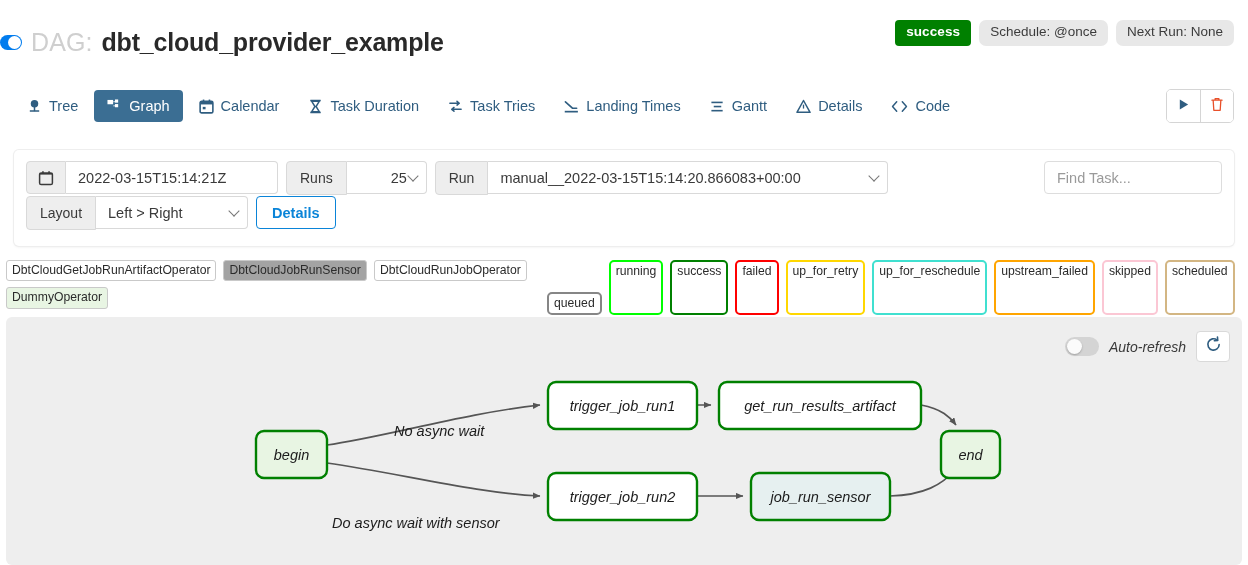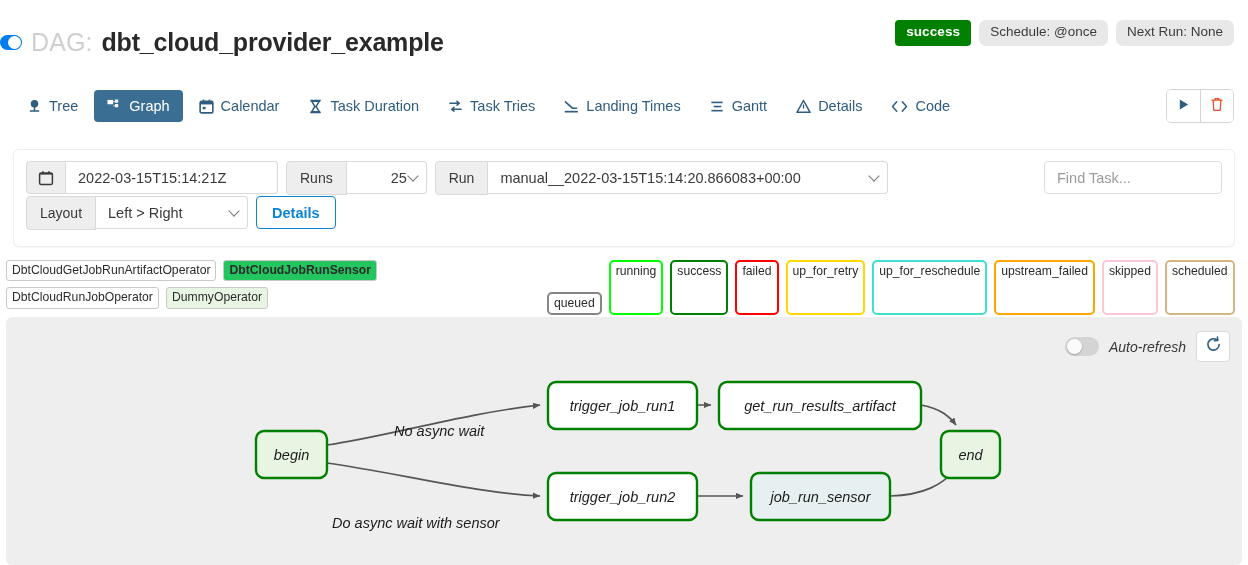--- a/index.html
+++ b/index.html
@@ -336,21 +336,21 @@
       </div>
       <div class="btn-update">Details</div>
     </div>
 
     <div class="find-task">Find Task...</div>
   </div>
 
   <div class="legend">
     <div class="legend-col legend-left">
       <span class="lg-item" style="background:#ffffff;">DbtCloudGetJobRunArtifactOperator</span>
-      <span class="lg-item" style="background:#22c55e;font-weight:bold;">DbtCloudJobRunSensor</span>
+      <span class="lg-item" style="background:#a3a3a3;">DbtCloudJobRunSensor</span>
       <span class="lg-item" style="background:#ffffff;">DbtCloudRunJobOperator</span>
       <span class="lg-item" style="background:#e8f5e3;">DummyOperator</span>
     </div>
 
     <div class="legend-col legend-right">
       <span class="lg-state" style="border-color:#868686;margin-top:32px;">queued</span>
       <span class="lg-state" style="border-color:#00ff00;">running</span>
       <span class="lg-state" style="border-color:#008000;">success</span>
       <span class="lg-state" style="border-color:#ff0000;">failed</span>
       <span class="lg-state" style="border-color:#ffd700;">up_for_retry</span>

